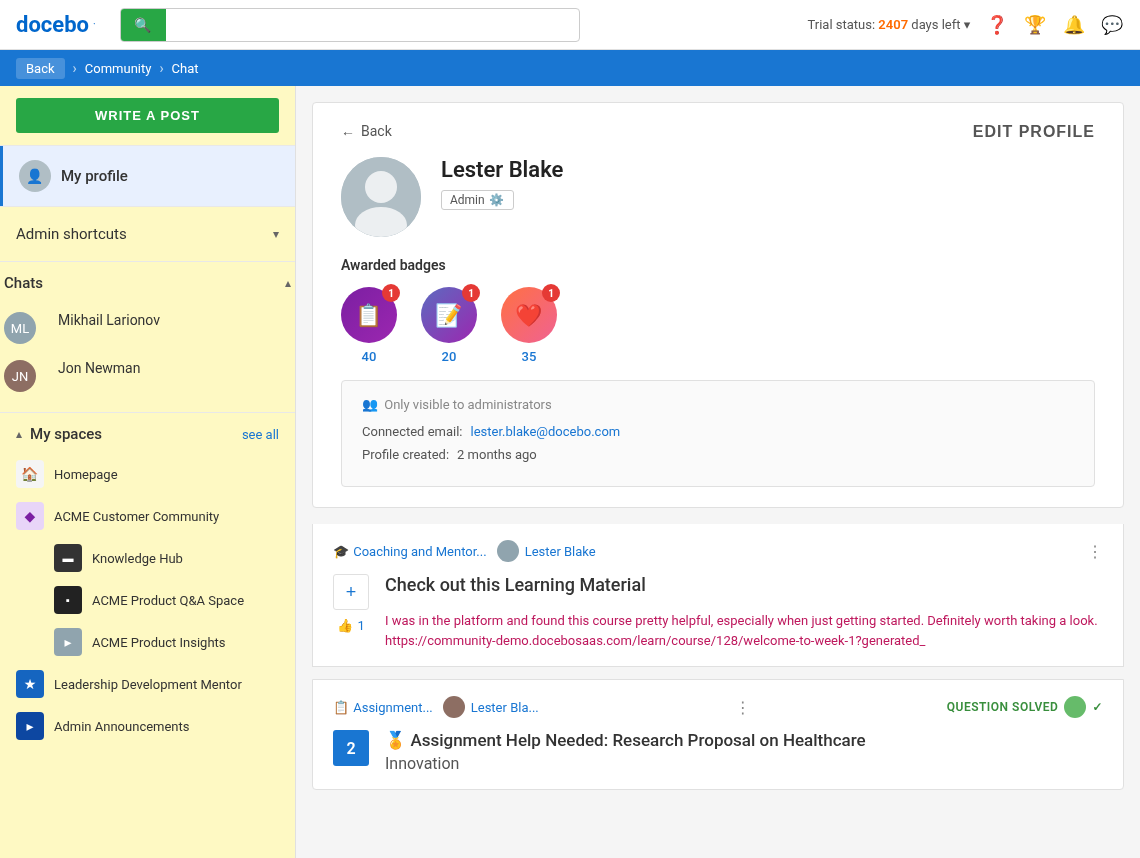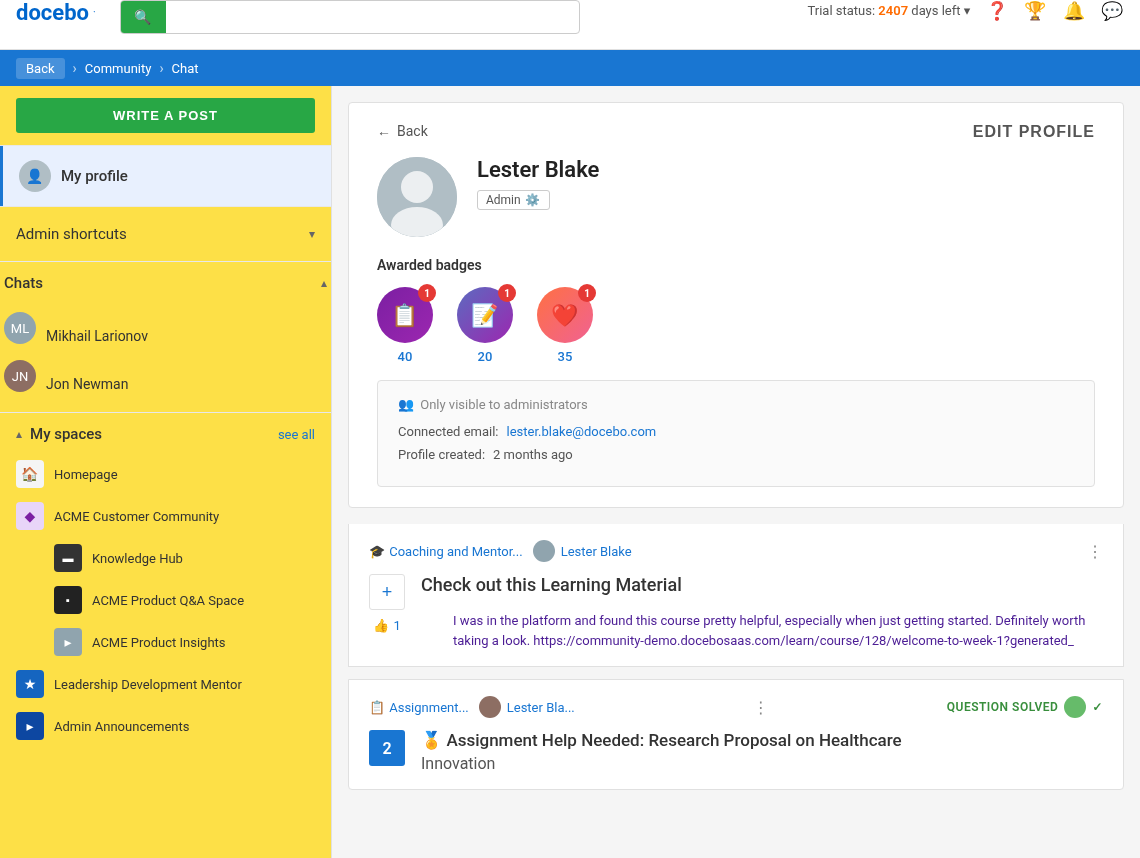--- a/index.html
+++ b/index.html
@@ -3,21 +3,21 @@
   <meta charset="utf-8">
   <style>
     * { box-sizing: border-box; margin: 0; padding: 0; }
     body { font-family: -apple-system, BlinkMacSystemFont, 'Segoe UI', Roboto, sans-serif; background: #f0f0f0; font-size: 14px; }
 
     
     .top-nav {
       background: #fff;
       height: 50px;
       display: flex;
-      align-items: flex-start;
+      align-items: center;
       padding: 0 16px;
       border-bottom: 1px solid #e0e0e0;
       gap: 12px;
     }
     .logo {
       display: flex;
       align-items: center;
       gap: 4px;
     }
     .logo-text {
@@ -98,22 +98,22 @@
 
     
     .main-layout {
       display: flex;
       height: calc(100vh - 86px);
       overflow: hidden;
     }
 
     
     .sidebar {
-      width: 332px;
-      background: #fde047;
+      width: 296px;
+      background: #fef9c3;
       border-right: 1px solid #e0e0e0;
       overflow-y: auto;
       flex-shrink: 0;
     }
 
     .write-post-btn {
       margin: 12px 16px;
       background: #28a745;
       color: white;
       border: none;
@@ -183,22 +183,22 @@
       margin-bottom: 12px;
     }
     .chats-label {
       font-size: 15px;
       color: #333;
       font-weight: 500;
     }
     .chevron-up { color: #666; font-size: 12px; }
     .chat-item {
       display: flex;
-      align-items: flex-end;
-      gap: 10px;
+      align-items: flex-start;
+      gap: 22px;
       padding: 8px 0;
       cursor: pointer;
     }
     .chat-avatar {
       width: 32px;
       height: 32px;
       border-radius: 50%;
       background: #90a4ae;
       display: flex;
       align-items: center;
@@ -521,23 +521,22 @@
     }
     .post-content {}
     .post-title {
       font-size: 18px;
       font-weight: 500;
       color: #333;
       margin-bottom: 16px;
     }
     .post-text {
       font-size: 13px;
-      color: #4c1d95;
+      color: #be185d;
       line-height: 1.5;
-      margin-left: 32px;
     }
 
     .post-card-2 {
       background: #fff;
       border: 1px solid #e0e0e0;
       border-top: 1px solid #e0e0e0;
       padding: 16px 20px;
       margin-top: 12px;
       border-radius: 0 0 4px 4px;
     }

